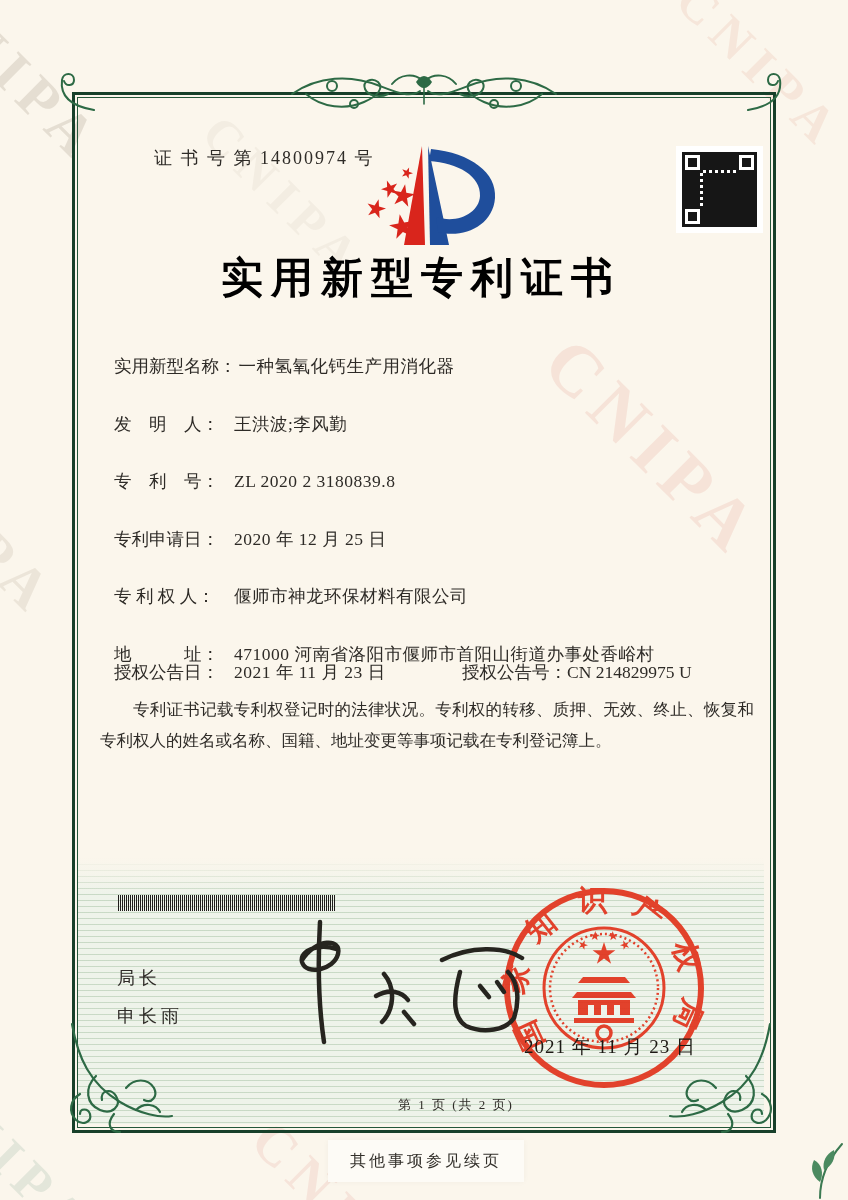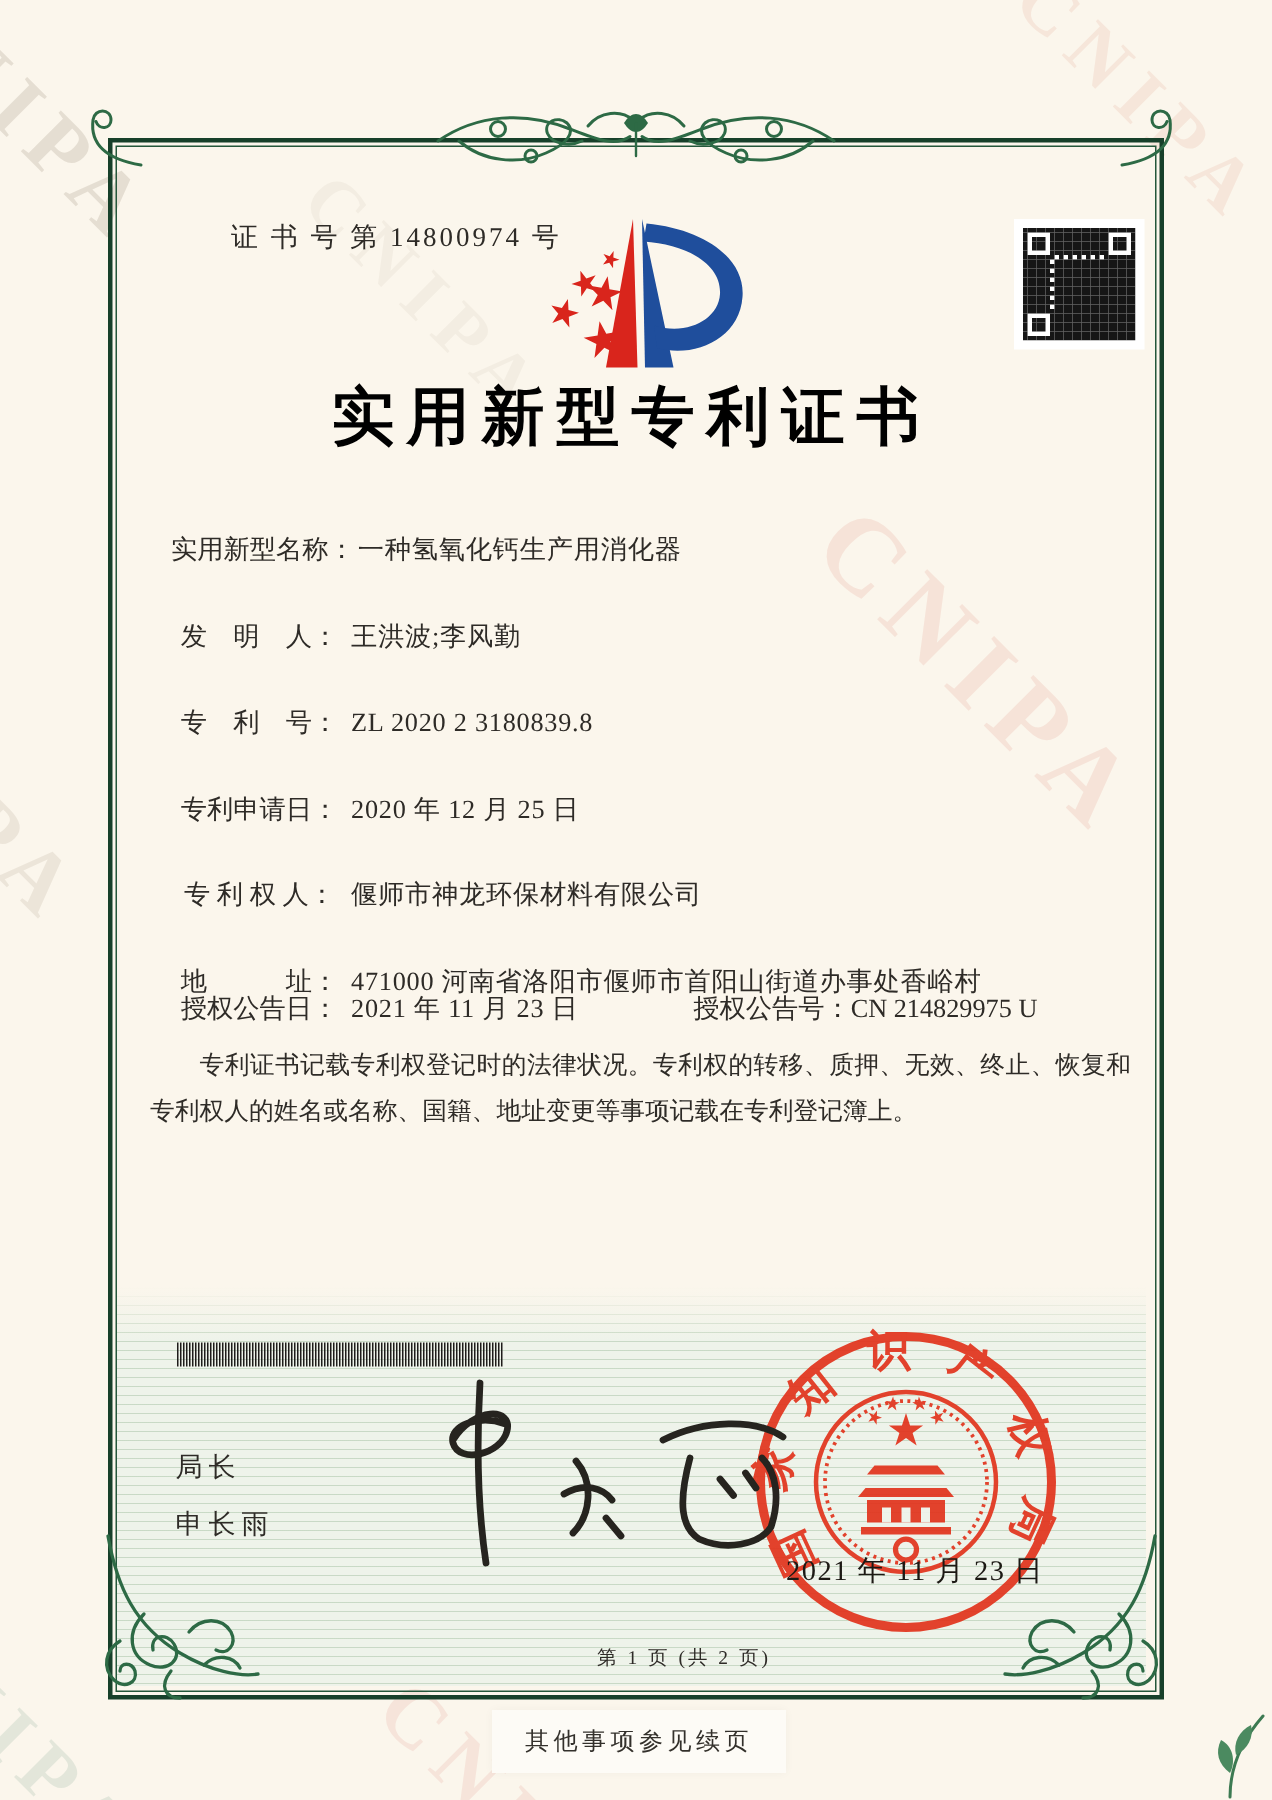--- a/index.html
+++ b/index.html
@@ -40,21 +40,21 @@
   }
   
   .cert-no{position:absolute;left:126px;top:146px;font-size:18px;letter-spacing:2px;z-index:3;margin-left:28px;}
   .title{
     position:absolute;left:72px;top:250px;width:698px;text-align:center;
     font-size:42px;font-weight:bold;letter-spacing:8px;color:#000000;z-index:3;
   }
   
   .fields{position:absolute;left:114px;top:354px;z-index:3;font-size:17.5px;}
   .field-row{margin-bottom:33.5px;white-space:nowrap;}
-  .f-label{display:inline-block;min-width:118px;text-align:center;}
+  .f-label{display:inline-block;min-width:118px;}
   .f-value{display:inline-block;margin-left:2px;letter-spacing:.5px;}
   .grant-row{position:absolute;left:114px;top:660px;font-size:17.5px;z-index:3;white-space:nowrap;}
   .grant-no{margin-left:72px;}
   
   .notice{position:absolute;left:100px;top:694px;width:654px;z-index:3;
     font-size:16.5px;line-height:31px;text-align:justify;}
   .notice p{margin:0;text-indent:2em;}
   
   .barcode{position:absolute;left:118px;top:895px;width:224px;height:16px;z-index:3;
     display:flex;align-items:stretch;}

